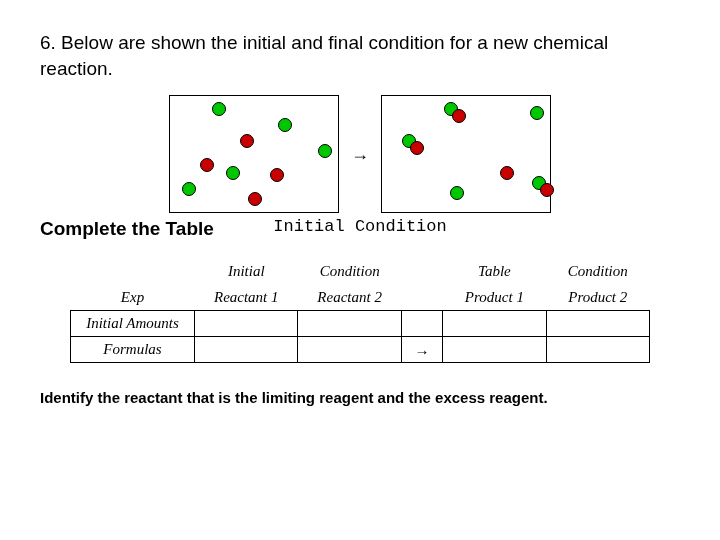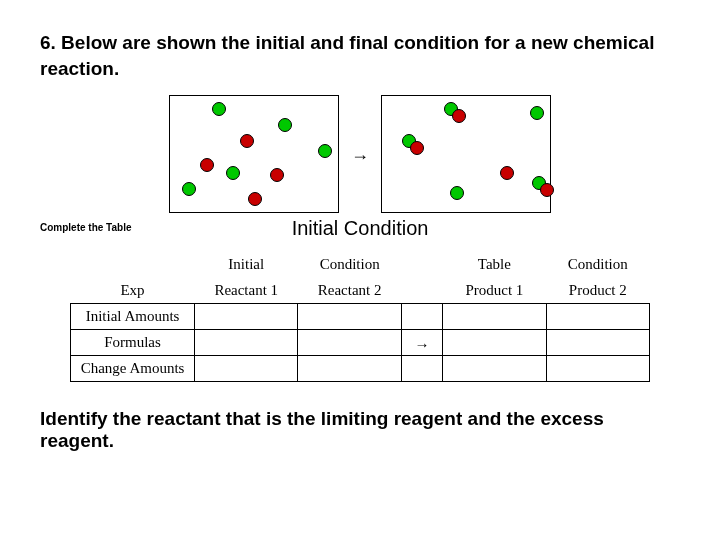--- a/index.html
+++ b/index.html
@@ -6,21 +6,21 @@
     body {
       width: 720px;
       height: 540px;
       background: #fff;
       font-family: Arial, Helvetica, sans-serif;
       padding: 30px 40px;
       position: relative;
     }
     .title {
       font-size: 19px;
-      font-weight: bold;
+      font-weight: normal;
       line-height: 1.35;
       margin-bottom: 14px;
     }
     .diagrams {
       display: flex;
       align-items: center;
       justify-content: center;
       gap: 12px;
       margin-bottom: 4px;
     }
@@ -32,53 +32,54 @@
       background: #fff;
     }
     .atom { position: absolute; width: 14px; height: 14px; border-radius: 50%; border: 1px solid #000; }
     .green { background: #00C800; }
     .red { background: #C80000; }
     .arrow { font-family: 'Times New Roman', serif; font-size: 18px; }
     .box-labels {
       display: flex;
       justify-content: center;
       gap: 80px;
-      font-family: Liberation Sans, sans-serif;
-      font-size: 20px;
+      font-family: Liberation Mono, monospace;
+      font-size: 17px;
       margin-top: 2px;
     }
     .instruction {
       font-weight: bold;
-      font-size: 10px;
+      font-size: 19px;
       margin-top: -18px;
       margin-bottom: 18px;
     }
     .tablewrap {
       margin: 0 30px;
     }
     table {
       border-collapse: collapse;
       width: 100%;
       font-family: 'Times New Roman', serif;
       font-size: 15px;
     }
     td {
       border: 1px solid #000;
       padding: 3px 6px;
       height: 26px;
       vertical-align: middle;
+      font-style: italic;
     }
     .noborder td { border: none; }
     .col1 { width: 120px; }
     .colx { width: 100px; text-align: center; }
     .left { text-align: center; }
     .arrowcell { font-size: 15px; font-family: Arial, sans-serif; text-align: center; }
     .bottom {
       font-weight: bold;
-      font-size: 19px;
+      font-size: 15px;
       margin-top: 26px;
     }
   </style>
 </head>
 <body>
 
 <div class="title">6. Below are shown the initial and final condition for a new chemical reaction.</div>
 
 <div class="diagrams">
   <div class="box">
@@ -140,25 +141,17 @@
     <td></td>
   </tr>
   <tr>
     <td class="left">Formulas</td>
     <td></td>
     <td></td>
     <td class="arrowcell">→</td>
     <td></td>
     <td></td>
   </tr>
-  <tr>
-    <td class="left">Change Amounts</td>
-    <td></td>
-    <td></td>
-    <td></td>
-    <td></td>
-    <td></td>
-  </tr>
 </tbody>
     </table>
 </div>
 
 <div class="bottom">Identify the reactant that is the limiting reagent and the excess reagent.</div>
 
 </body></html>

